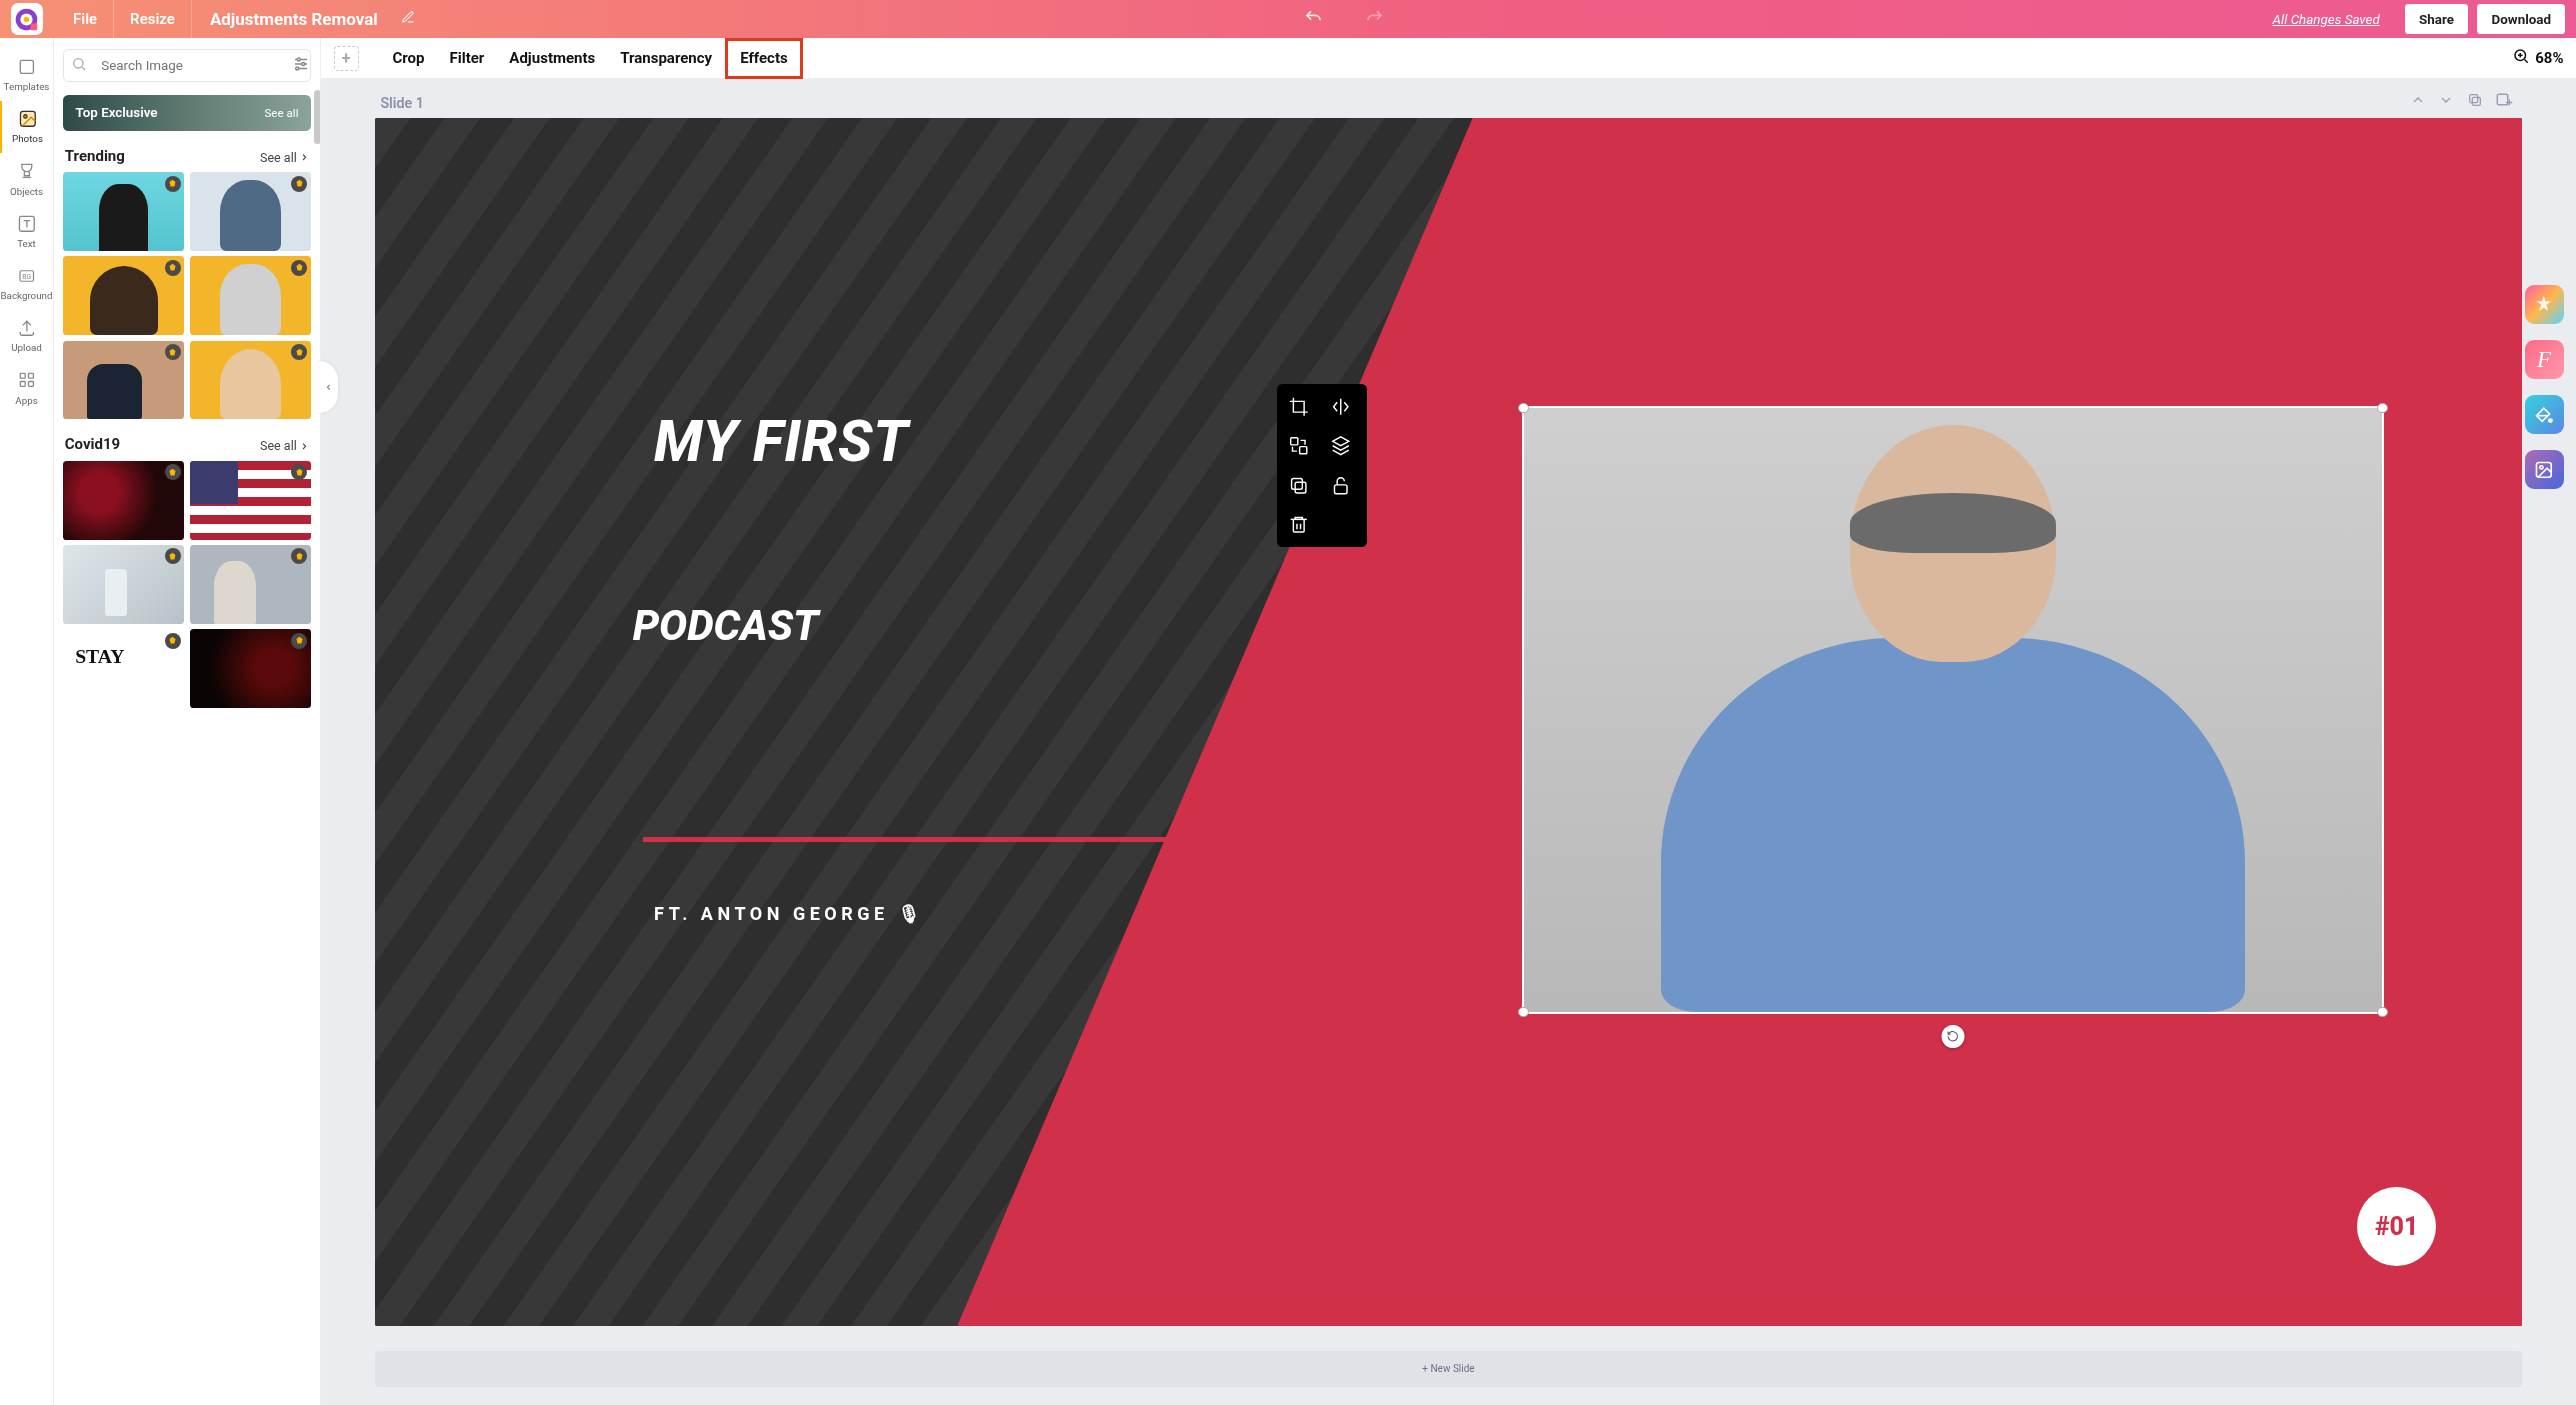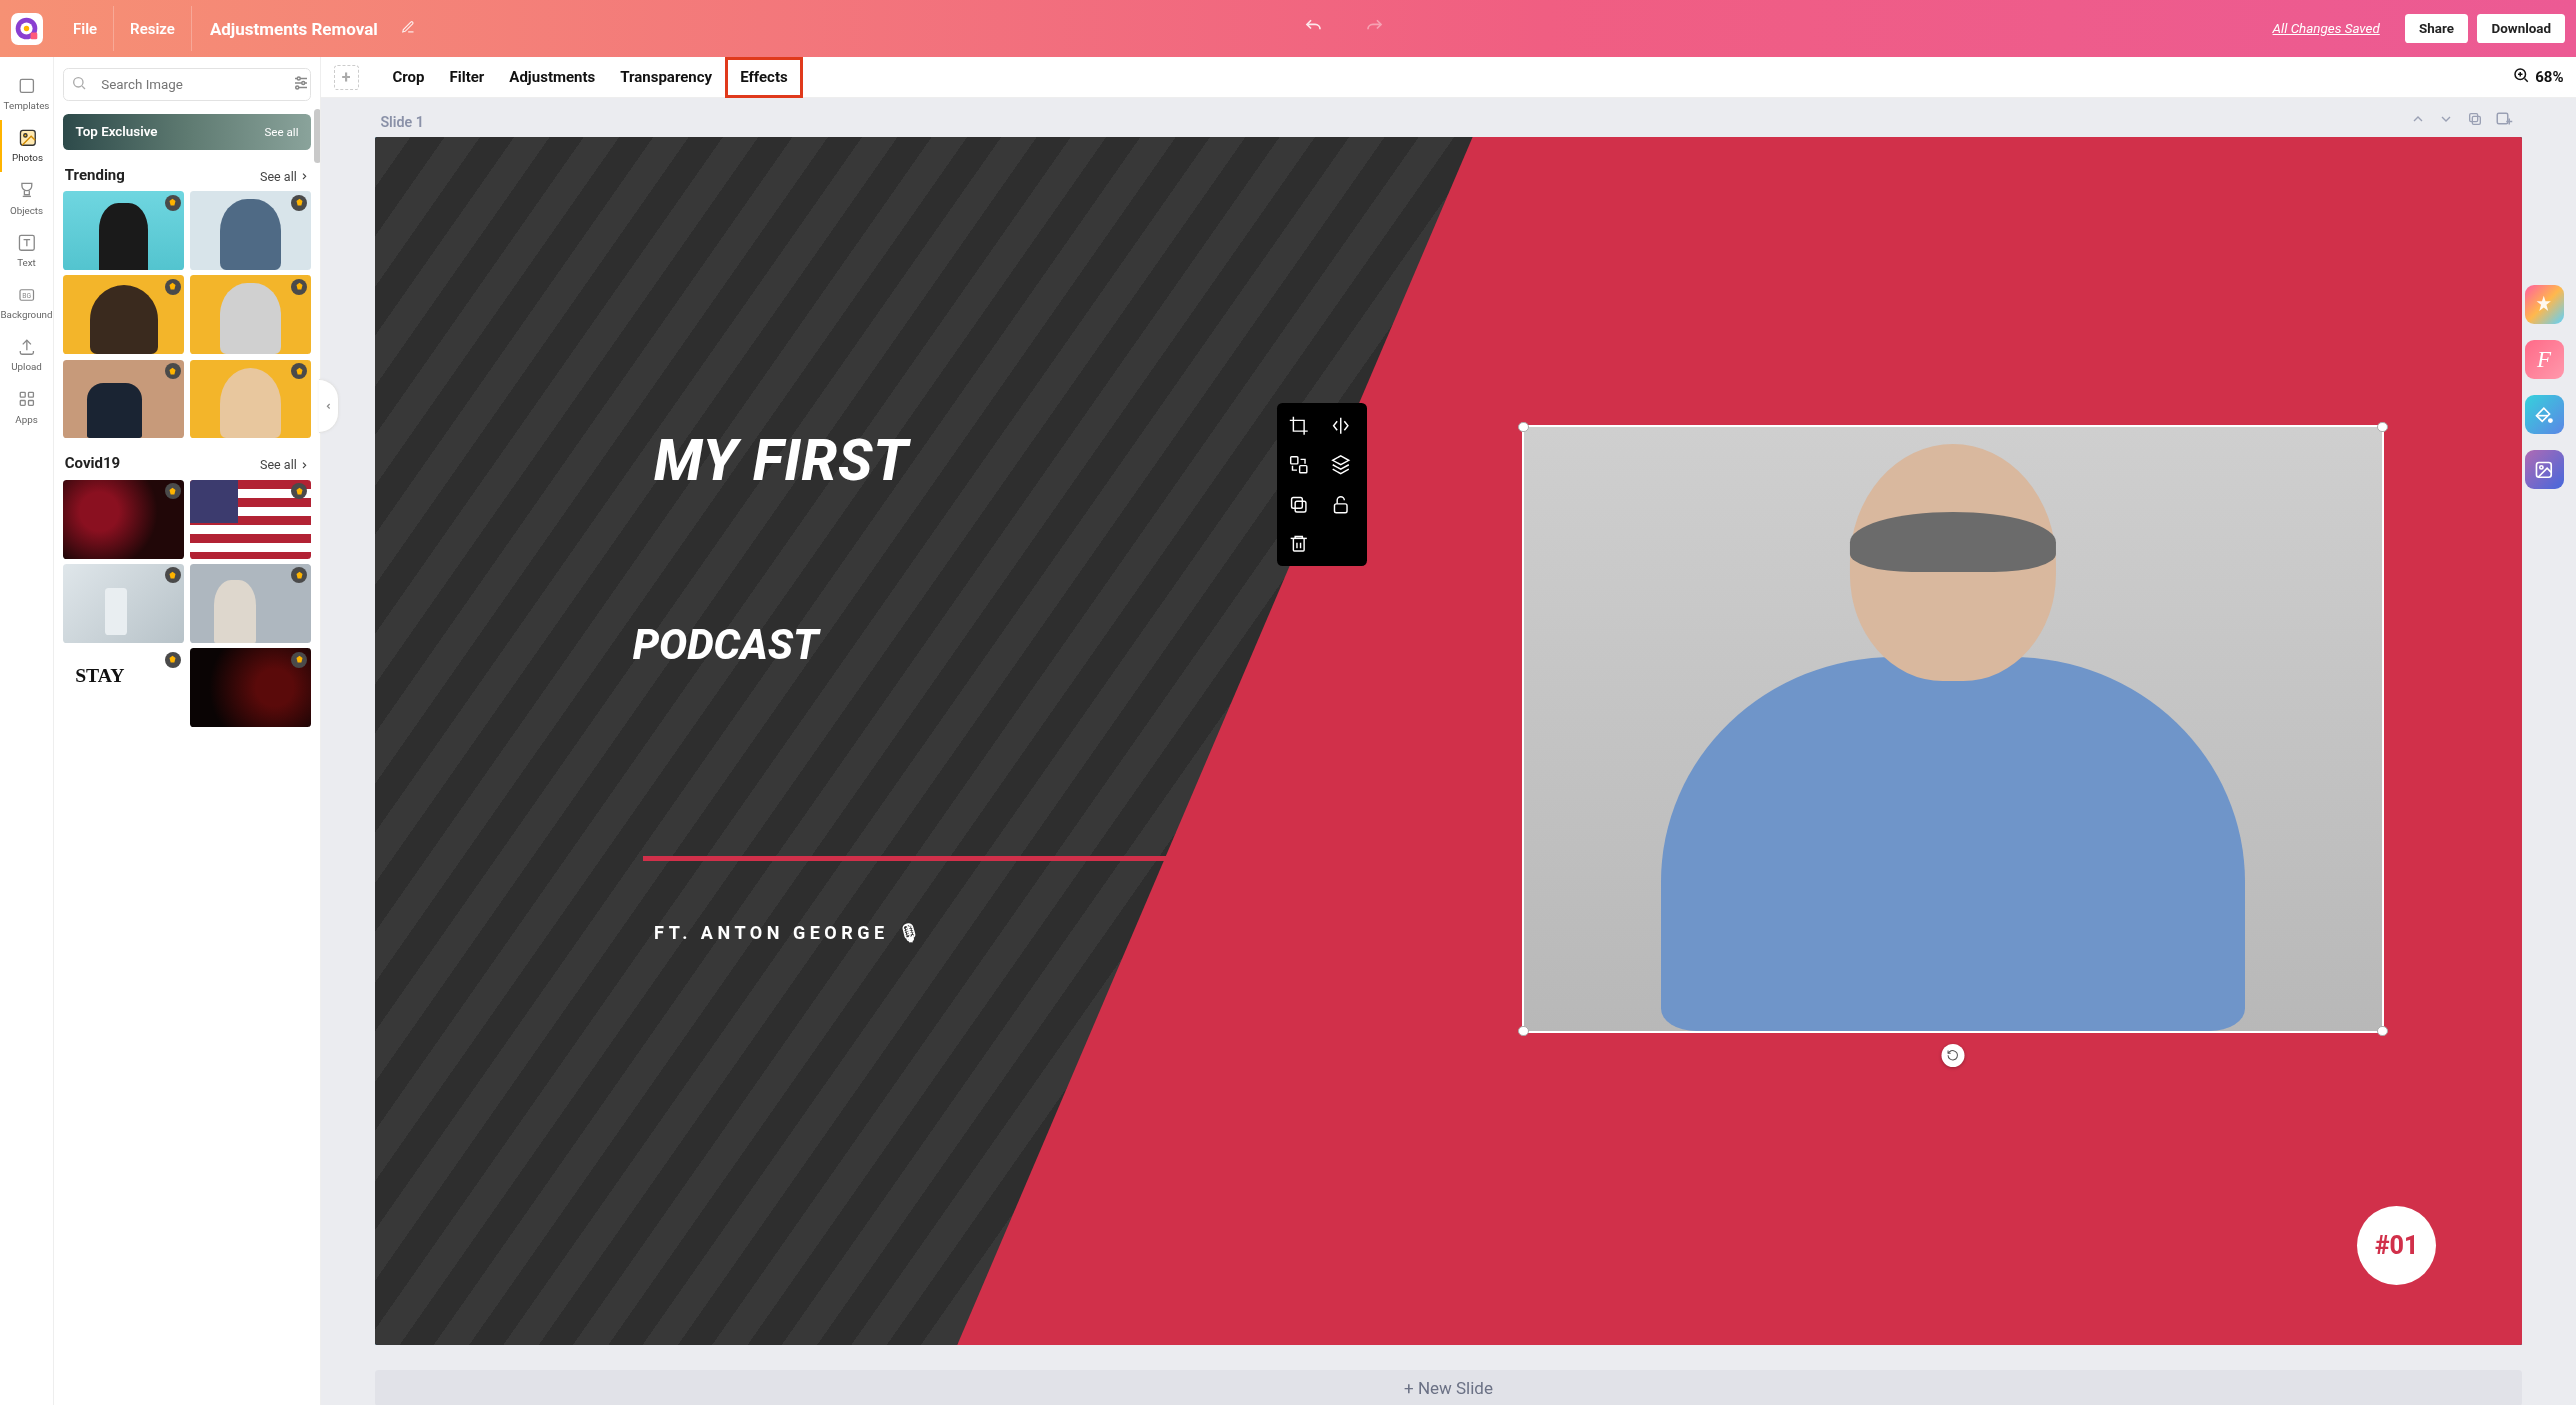--- a/index.html
+++ b/index.html
@@ -1,20 +1,20 @@
 <!DOCTYPE html>
 <html style="font-size:14.3px"><head>
 <meta charset="utf-8">
 <style>
 * { margin: 0; padding: 0; box-sizing: border-box; font-family: -apple-system, BlinkMacSystemFont, "Segoe UI", Roboto, sans-serif; }
 html, body { width: 100%; height: 100%; overflow: hidden; }
 body { display: flex; flex-direction: column; background: #fff; }
 
 
-.topbar { height: 57px; background: linear-gradient(90deg,#f69174 0%, #f05e82 60%,#ec5a94 100%); display:flex; align-items:center; padding:0 10.7px; color:#fff; }
+.topbar { height: 38px; background: linear-gradient(90deg,#f69174 0%, #f05e82 60%,#ec5a94 100%); display:flex; align-items:center; padding:0 10.7px; color:#fff; }
 .logo { width: 32px; height: 32px; border-radius: 7.2px; background:#fff; display:flex; align-items:center; justify-content:center; margin-right:14.3px; }
 .logo svg { width: 27px; height: 27px; }
 .top-menu-item { padding: 0 16px; font-size: 15px; font-weight: 600; cursor:pointer; height:45px; display:flex; align-items:center; }
 .top-menu-item.sep { border-right: 0.9px solid rgba(255,255,255,0.25); }
 .top-title { padding: 0 18px; font-size: 17px; font-weight: 700; }
 .pencil { margin-left: 5.4px; opacity:.85; cursor:pointer; }
 .topbar-spacer { flex: 1; display:flex; justify-content:center; gap:36px; }
 .undo-icon, .redo-icon { opacity:.85; cursor:pointer; }
 .redo-icon { opacity:.4; }
 .saved-text { font-style: italic; font-size:13.4px; margin-right:16px;text-decoration:underline; }
@@ -89,21 +89,21 @@
 .man { position:absolute; inset:0; display:flex; align-items:flex-end; justify-content:center; }
 .man .torso { width:68%; height:62%; background:#6f95c9; border-radius:40% 40% 6% 6%/60% 60% 6% 6%; position:relative; }
 .man .head { position:absolute; bottom:58%; left:50%; transform:translateX(-50%); width:24%; aspect-ratio:1/1.15; background:#d9b89e; border-radius:50% 50% 45% 45%; }
 .man .hair { position:absolute; bottom:76%; left:50%; transform:translateX(-50%); width:24%; height:10%; background:#6b6b6b; border-radius:50% 50% 30% 30%; }
 
 
 .toolbox { position:absolute; left:42%; top:22%; width:90px; background:#000; border-radius:5.4px; padding:9px 7.2px; display:grid; grid-template-columns:1fr 1fr; gap:12.5px 9px; }
 .toolbox .tb { width:30px; height:27px; display:flex; align-items:center; justify-content:center; cursor:pointer; }
 .toolbox svg { stroke:#fff; fill:none; stroke-width:1.6; }
 
-.new-slide { margin-top:25px; height:36px; background:#e1e2e8; border-radius:3.6px; display:flex; align-items:center; justify-content:center; color:#6b7185; font-size:17px; cursor:pointer; }
+.new-slide { margin-top:25px; height:36px; background:#e1e2e8; border-radius:3.6px; display:flex; align-items:center; justify-content:center; color:#6b7185; font-size:10px; cursor:pointer; }
 
 
 .right-tools { position:fixed; right:12.5px; top:285px; display:flex; flex-direction:column; gap:16px; }
 .r-tool { width:39px; height:39px; border-radius:9px; display:flex; align-items:center; justify-content:center; cursor:pointer; color:#fff; }
 .rt1{background:linear-gradient(135deg,#ff5ea0,#ffb84d,#5ad1ff)}
 .rt2{background:linear-gradient(135deg,#ff6a88,#ff99ac)}
 .rt3{background:linear-gradient(135deg,#36d1dc,#5b86e5)}
 .rt4{background:linear-gradient(135deg,#b06ab3,#4568dc)}
 
 

